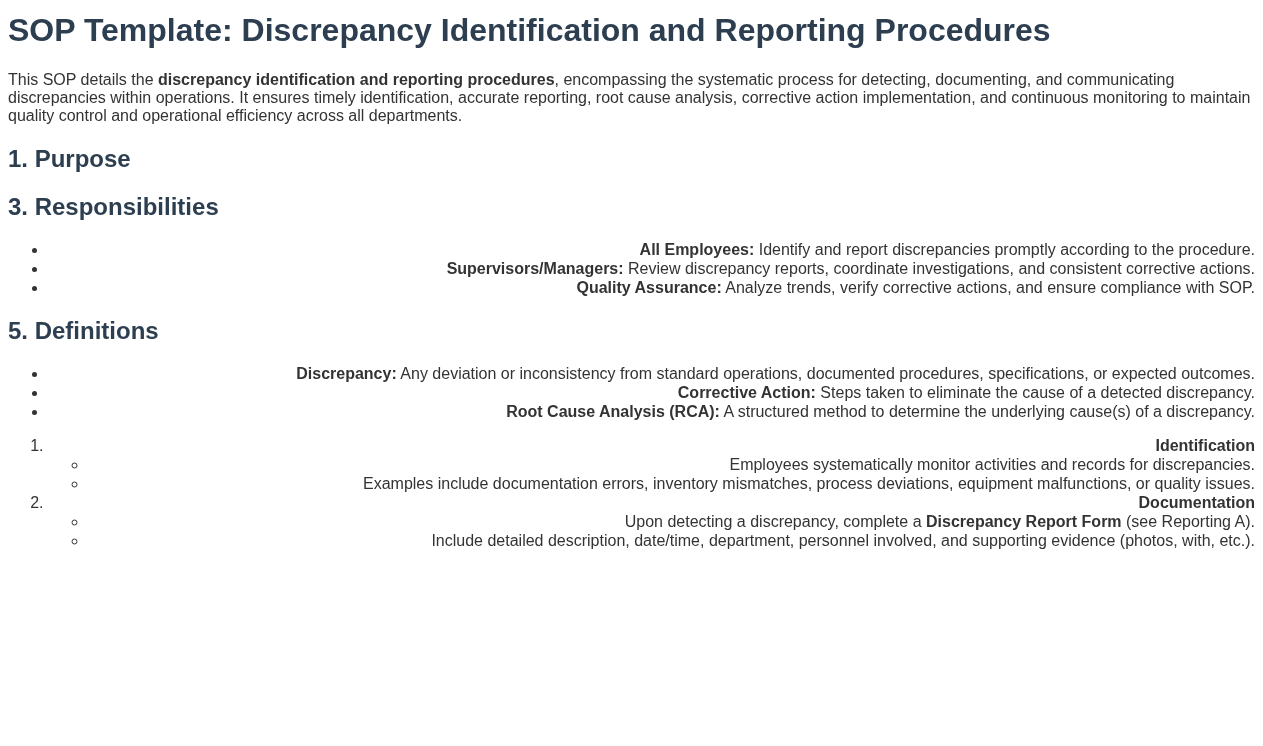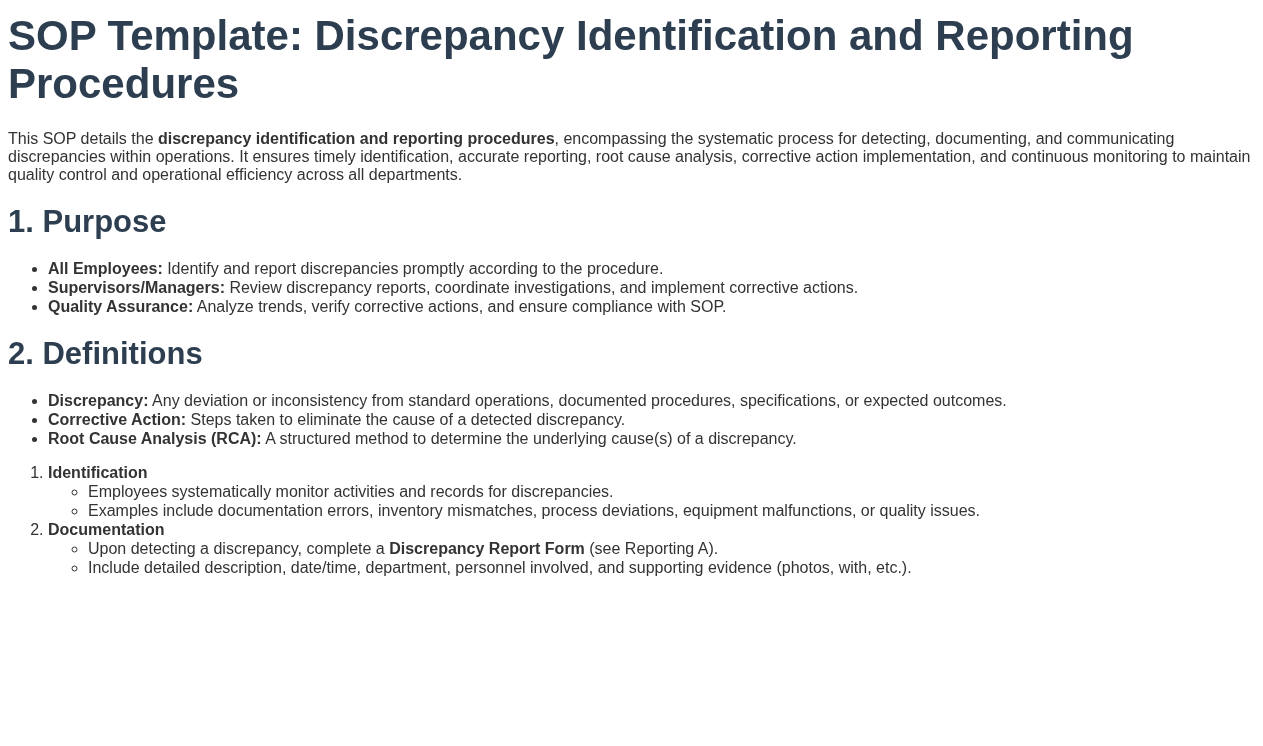--- a/index.html
+++ b/index.html
@@ -7,37 +7,38 @@
   }
   body {
     margin: 8px;
     width: 1247px;
     font-family: "Liberation Sans", sans-serif;
     font-size: 16px;
     color: #333333;
     line-height: normal;
   }
   h1 {
-    font-size: 42px;
+    font-size: 32px;
     font-weight: bold;
     color: #2c3e50;
     margin: 4px 0 22px 0;
   }
   h2 {
-    font-size: 31px;
+    font-size: 24px;
     font-weight: bold;
     color: #2c3e50;
     margin: 20px 0;
   }
   p {
     margin: 16px 0;
   }
   ul, ol {
     margin: 16px 0;
     padding-left: 40px;
+    text-align: right;
   }
   ul { list-style-type: disc; }
   ol { list-style-type: decimal; }
   ul.substeps {
     margin: 0;
     list-style-type: circle;
   }
   li {
     margin: 1px 0;
   }
@@ -51,29 +52,30 @@
 <p><span>This SOP details the </span><strong>discrepancy identification and reporting procedures</strong><span>, encompassing the systematic process for detecting, documenting, and communicating discrepancies within operations. It ensures timely identification, accurate reporting, root cause analysis, corrective action implementation, and continuous monitoring to maintain quality control and operational efficiency across all departments.</span></p>
 
 <section>
   <h2>1. Purpose</h2>
 </section>
 
 <section>
 </section>
 
 <section>
+  <h2>3. Responsibilities</h2>
   <ul>
     <li><strong>All Employees:</strong><span> Identify and report discrepancies promptly according to the procedure.</span></li>
-    <li><strong>Supervisors/Managers:</strong><span> Review discrepancy reports, coordinate investigations, and implement corrective actions.</span></li>
+    <li><strong>Supervisors/Managers:</strong><span> Review discrepancy reports, coordinate investigations, and consistent corrective actions.</span></li>
     <li><strong>Quality Assurance:</strong><span> Analyze trends, verify corrective actions, and ensure compliance with SOP.</span></li>
   </ul>
 </section>
 
 <section>
-  <h2>2. Definitions</h2>
+  <h2>5. Definitions</h2>
   <ul>
     <li><strong>Discrepancy:</strong><span> Any deviation or inconsistency from standard operations, documented procedures, specifications, or expected outcomes.</span></li>
     <li><strong>Corrective Action:</strong><span> Steps taken to eliminate the cause of a detected discrepancy.</span></li>
     <li><strong>Root Cause Analysis (RCA):</strong><span> A structured method to determine the underlying cause(s) of a discrepancy.</span></li>
   </ul>
 </section>
 
 <section>
   <ol>
     <li>

